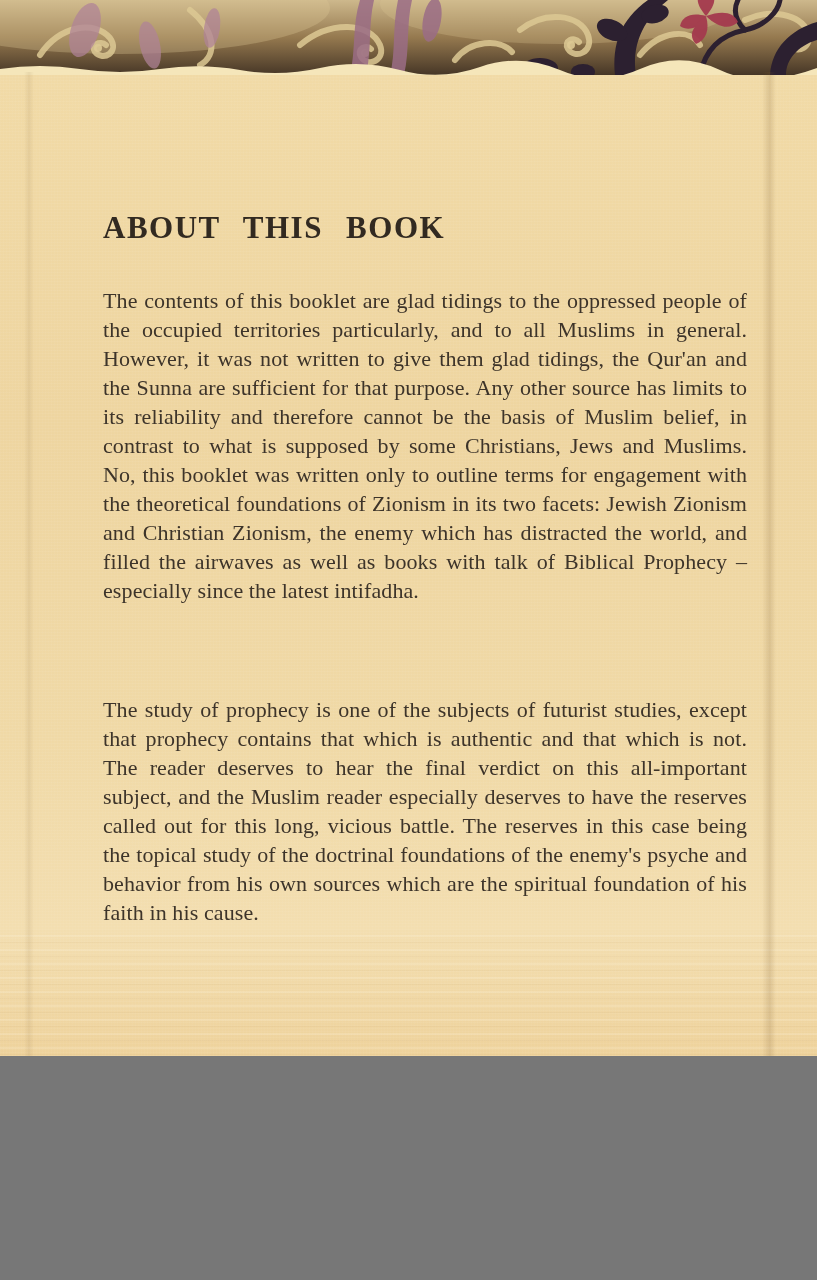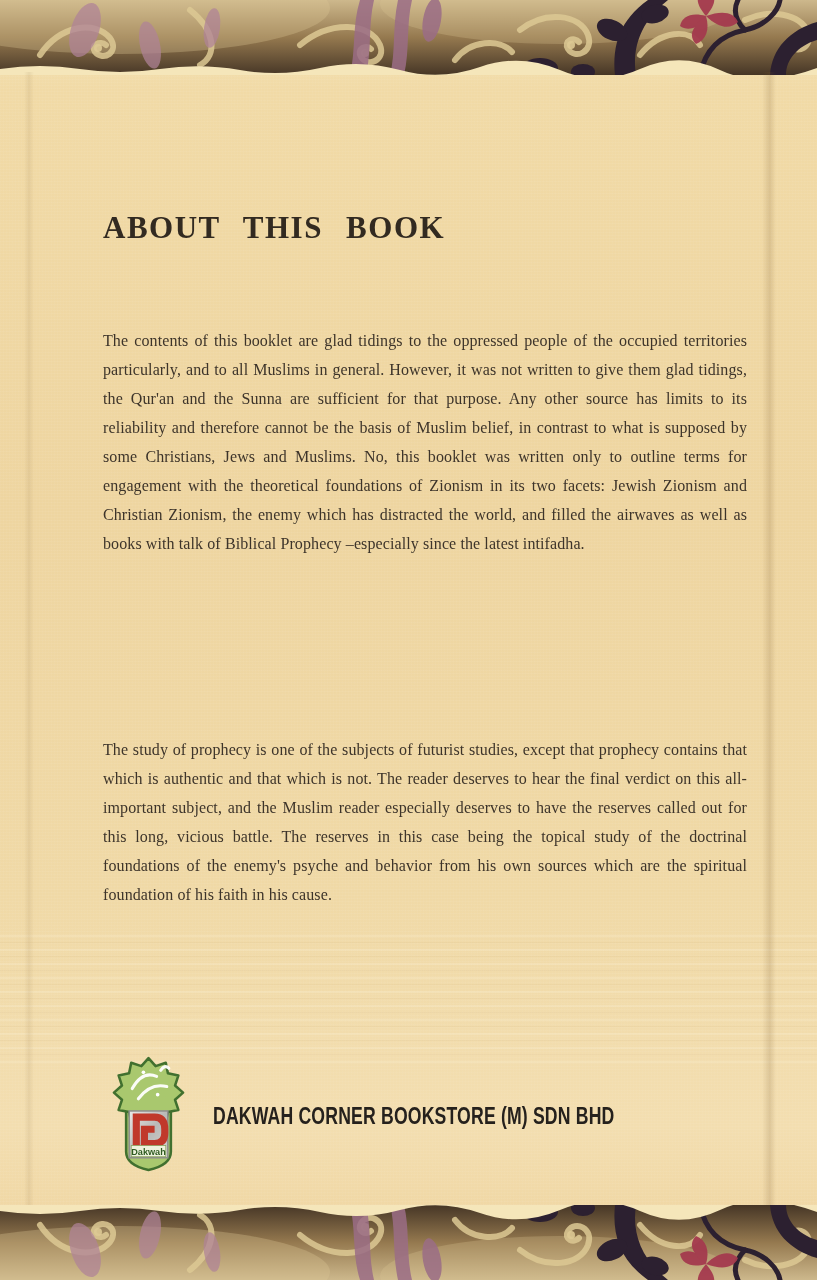--- a/index.html
+++ b/index.html
@@ -14,21 +14,21 @@
     --floral-mauve:#9b6d86;
     --flower-crimson:#a43a4e;
     --logo-green:#a9c86e;
     --logo-green-dark:#41702f;
     --logo-red:#c0392b;
     --silver:#c8c8c6;
   }
   *{margin:0;padding:0;box-sizing:border-box;}
   html,body{background:#777;}
   .cover{
-    position:relative;width:817px;height:1280px;overflow:hidden;
+    position:relative;width:817px;height:1056px;overflow:hidden;
     background:
       repeating-linear-gradient(0deg, rgba(255,255,255,.045) 0 1px, rgba(0,0,0,0) 1px 3px),
       repeating-linear-gradient(90deg, rgba(255,255,255,.03) 0 1px, rgba(0,0,0,0) 1px 3px),
       linear-gradient(180deg,#f5e6ba 0%, #f1daa6 7%, #eed5a0 40%, #f0d9a6 70%, #f3deb0 88%, #eed29b 100%);
     font-family:"Liberation Serif", serif;
   }
   .band{position:absolute;left:0;width:817px;height:75px;}
   .band-top{top:0;}
   .band-bottom{top:1205px;}
   .band svg{display:block;width:100%;height:100%;}
@@ -48,22 +48,22 @@
     position:absolute;left:0;right:0;top:935px;height:130px;opacity:.65;pointer-events:none;
     background:repeating-linear-gradient(180deg, rgba(255,248,228,.28) 0 2px, rgba(0,0,0,0) 2px 7px, rgba(186,146,88,.12) 7px 8px, rgba(0,0,0,0) 8px 14px);
   }
   .page-title{
     position:absolute;left:103px;top:210px;
     font-size:31px;font-weight:bold;color:var(--title-color);
     letter-spacing:1.5px;word-spacing:.45em;
   }
   .body-par{
     position:absolute;left:103px;width:644px;
-    font-size:16px;line-height:29px;color:var(--text-color);
-    text-align:justify;letter-spacing:.1px;margin-top:40px;
+    font-size:22px;line-height:29px;color:var(--text-color);
+    text-align:justify;letter-spacing:.1px;
   }
   .par-1{top:286px;}
   .par-2{top:695px;}
   .publisher{
     position:absolute;left:97px;top:1052px;right:70px;
     display:flex;flex-direction:row;align-items:flex-start;
   }
   .logo{width:103px;height:122px;flex:0 0 auto;}
   .pub-text{margin-left:13px;margin-top:52px;color:#25211d;}
   .pub-name{

